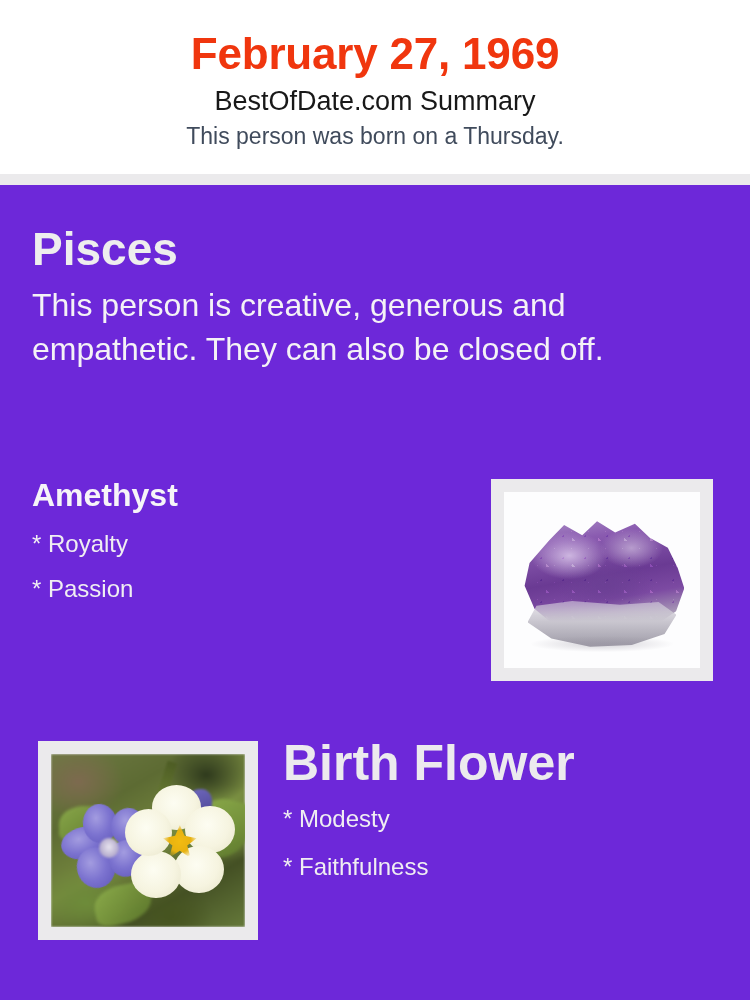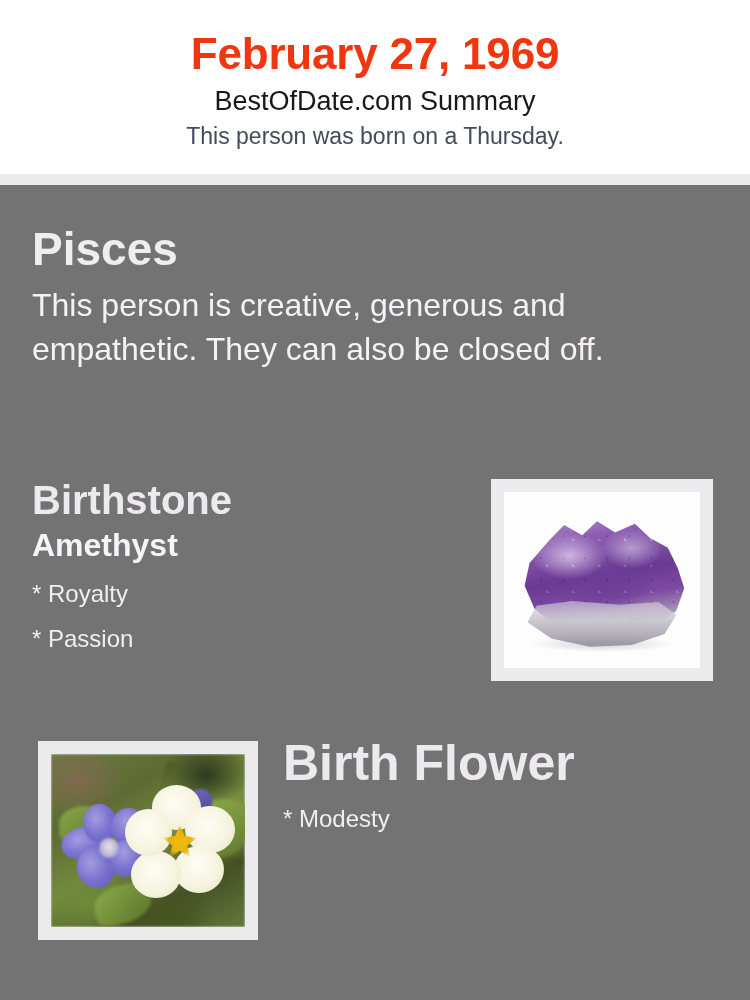--- a/index.html
+++ b/index.html
@@ -62,21 +62,21 @@
     height: 11px;
     background: #ebeaec;
   }
 
   
   .body-purple {
     position: absolute;
     left: 0; top: 185px;
     width: 750px;
     height: 815px;
-    background: #737373;
+    background: #6d28d9;
   }
 
   
   .zodiac {
     position: absolute;
     left: 32px;
     top: 36px;
     width: 680px;
   }
   .zodiac-title {
@@ -342,32 +342,32 @@
   <div class="header-rule"></div>
 
   <div class="body-purple">
 
     <div class="zodiac">
       <h3 class="zodiac-title">Pisces</h3>
       <p class="zodiac-desc">This person is creative, generous and empathetic. They can also be closed off.</p>
     </div>
 
     <div class="birthstone-block">
-      <h3 class="section-title">Birthstone</h3>
       <p class="section-value">Amethyst</p>
       <ul class="trait-list">
         <li class="trait-item">* Royalty</li>
         <li class="trait-item">* Passion</li>
       </ul>
     </div>
 
     <div class="flower-block">
       <h3 class="section-title">Birth Flower</h3>
       <ul class="trait-list">
         <li class="trait-item">* Modesty</li>
+        <li class="trait-item">* Faithfulness</li>
       </ul>
     </div>
   </div>
 
   <div class="photo-frame" id="amethyst-frame">
     <div class="photo-inner">
       <div class="amethyst-bg"></div>
       <div class="crystal-shape">
         <div class="crystal-facets"></div>
       </div>

